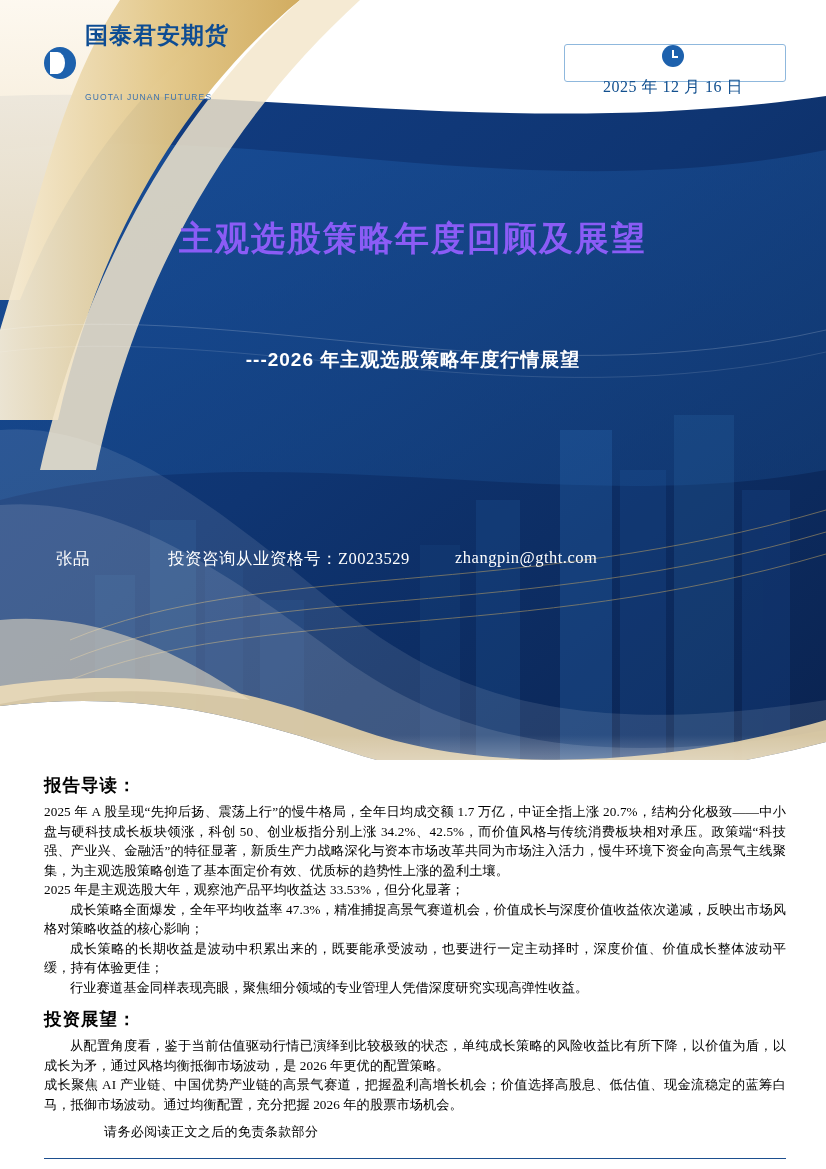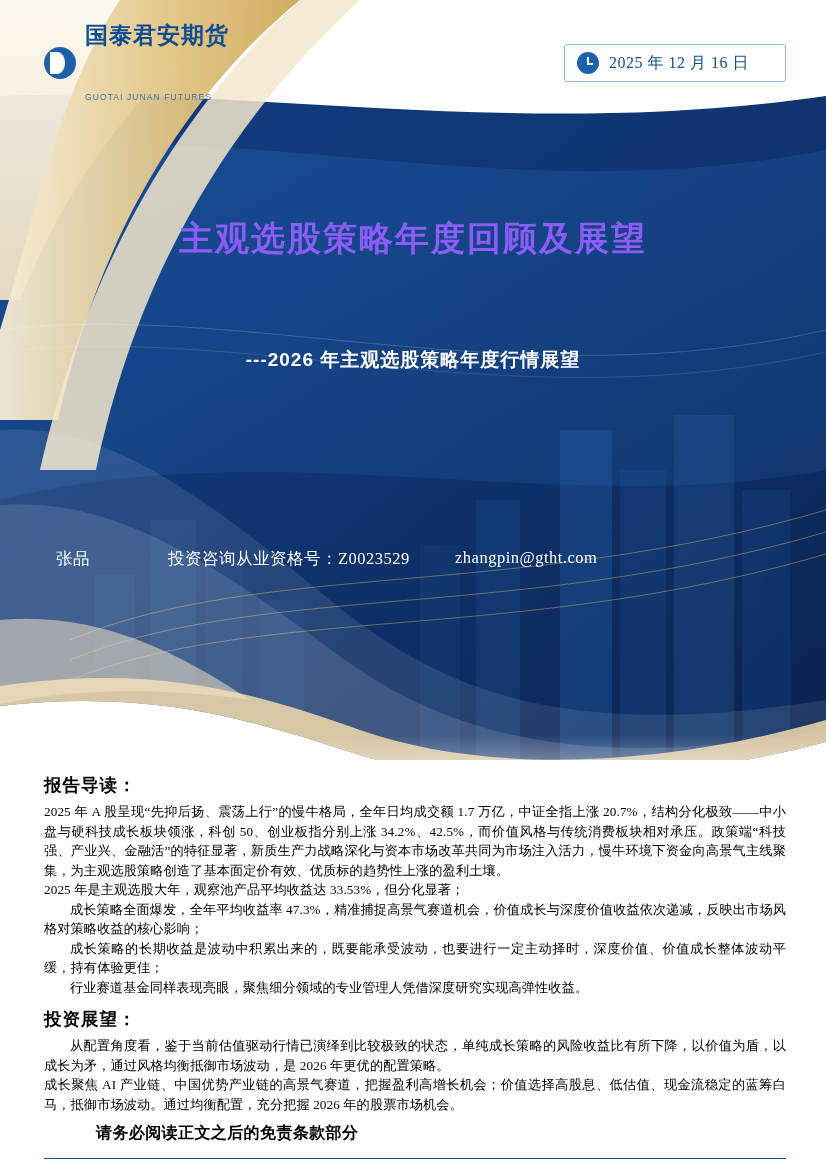--- a/index.html
+++ b/index.html
@@ -94,20 +94,21 @@
     min-width: 222px;
     border: 1px solid #8fb8dd;
     border-radius: 3px;
     background: rgba(255,255,255,0.92);
     display: flex;
     align-items: center;
     gap: 10px;
     padding: 0 16px 0 12px;
     box-sizing: border-box;
     z-index: 12;
+    flex-direction: column;
   }
   .clock-icon {
     width: 22px;
     height: 22px;
     border-radius: 50%;
     background: #1d61ad;
     position: relative;
     flex: none;
   }
   .clock-icon::before {
@@ -220,27 +221,26 @@
     line-height: 19.5px;
     text-align: justify;
     margin: 0;
     letter-spacing: 0.1px;
   }
   .para.indent {
     text-indent: 26px;
   }
   .footer-note {
     position: absolute;
-    left: 96px;
+    left: 104px;
     top: 1123px;
     font-family: "Liberation Serif", serif;
-    font-size: 16px;
+    font-size: 13px;
     letter-spacing: 0.4px;
     z-index: 12;
-    font-weight: bold;
   }
   .footer-rule {
     position: absolute;
     left: 44px;
     top: 1158px;
     width: 742px;
     height: 1px;
     background: #1d4f8f;
     z-index: 12;
   }

